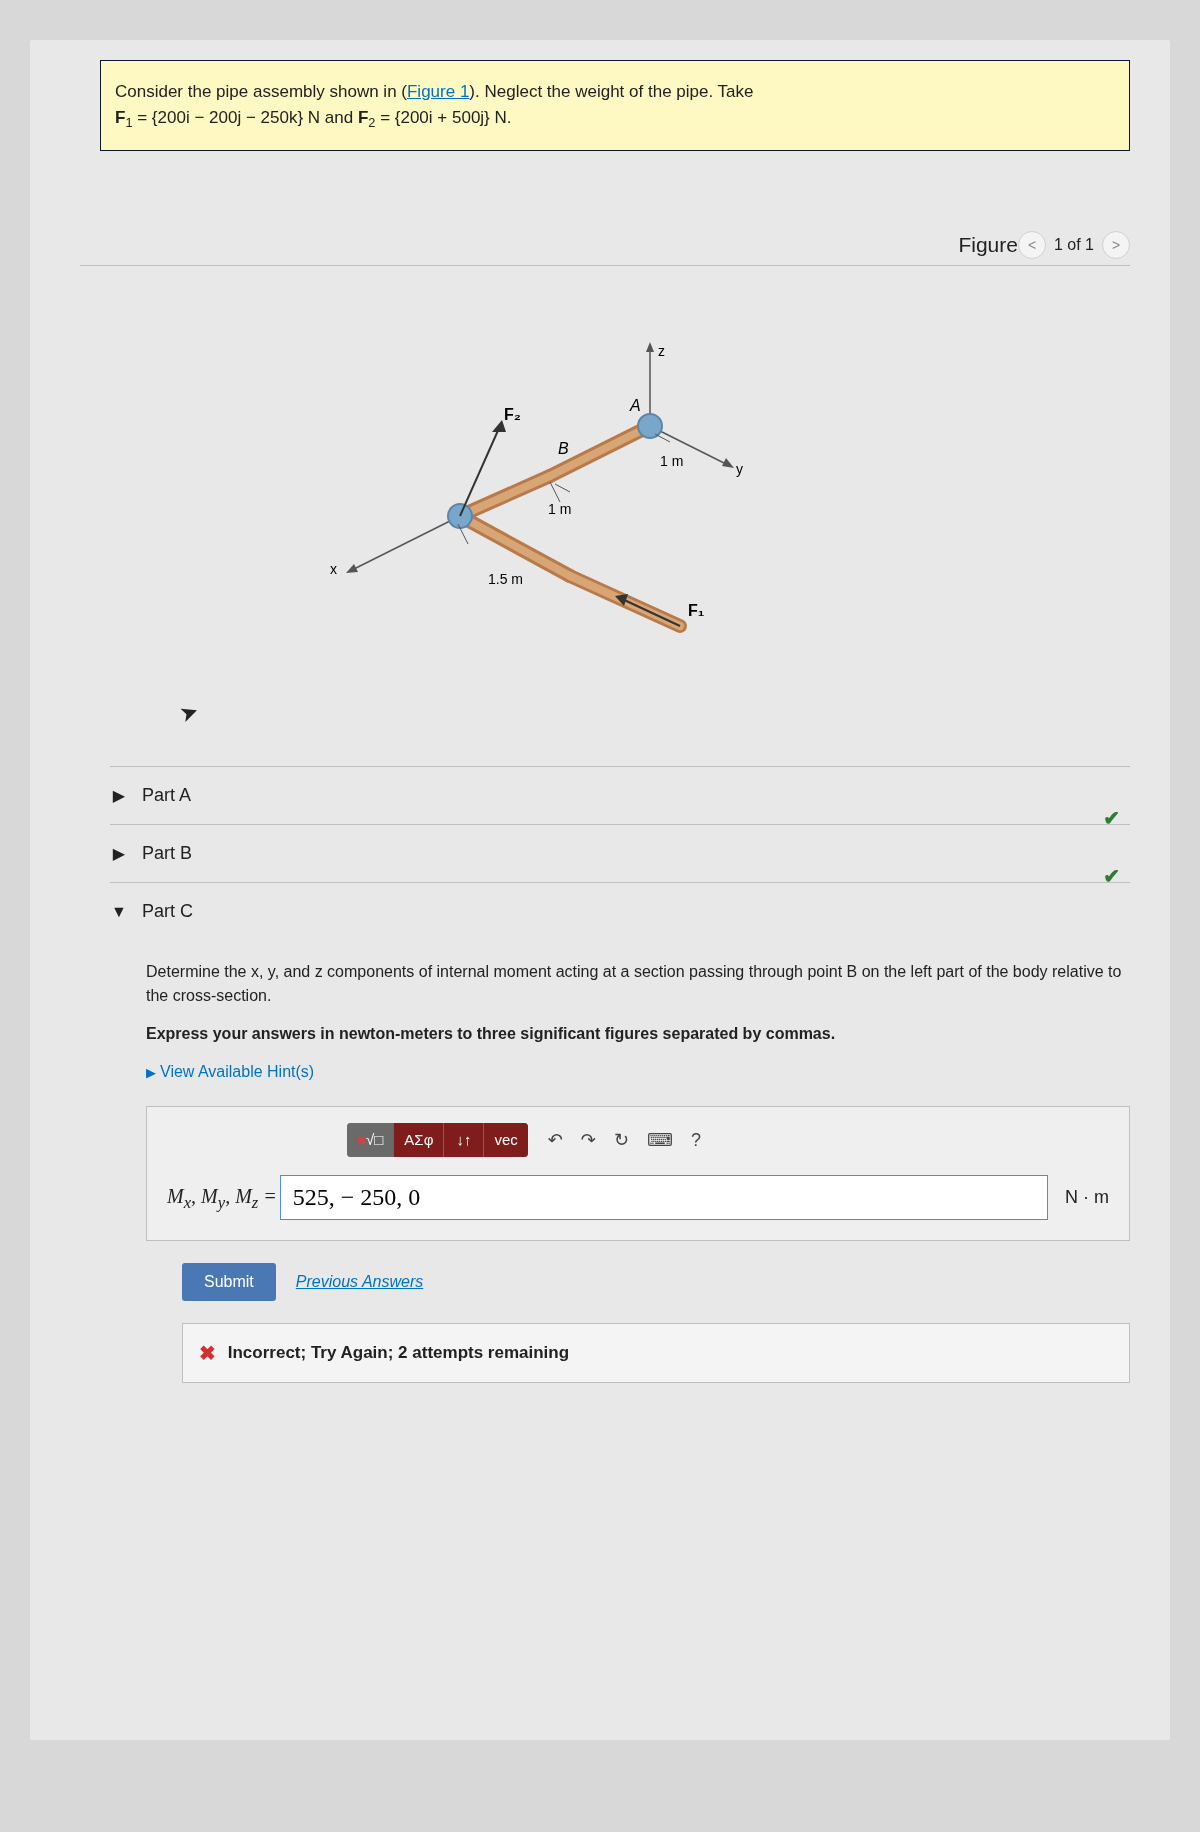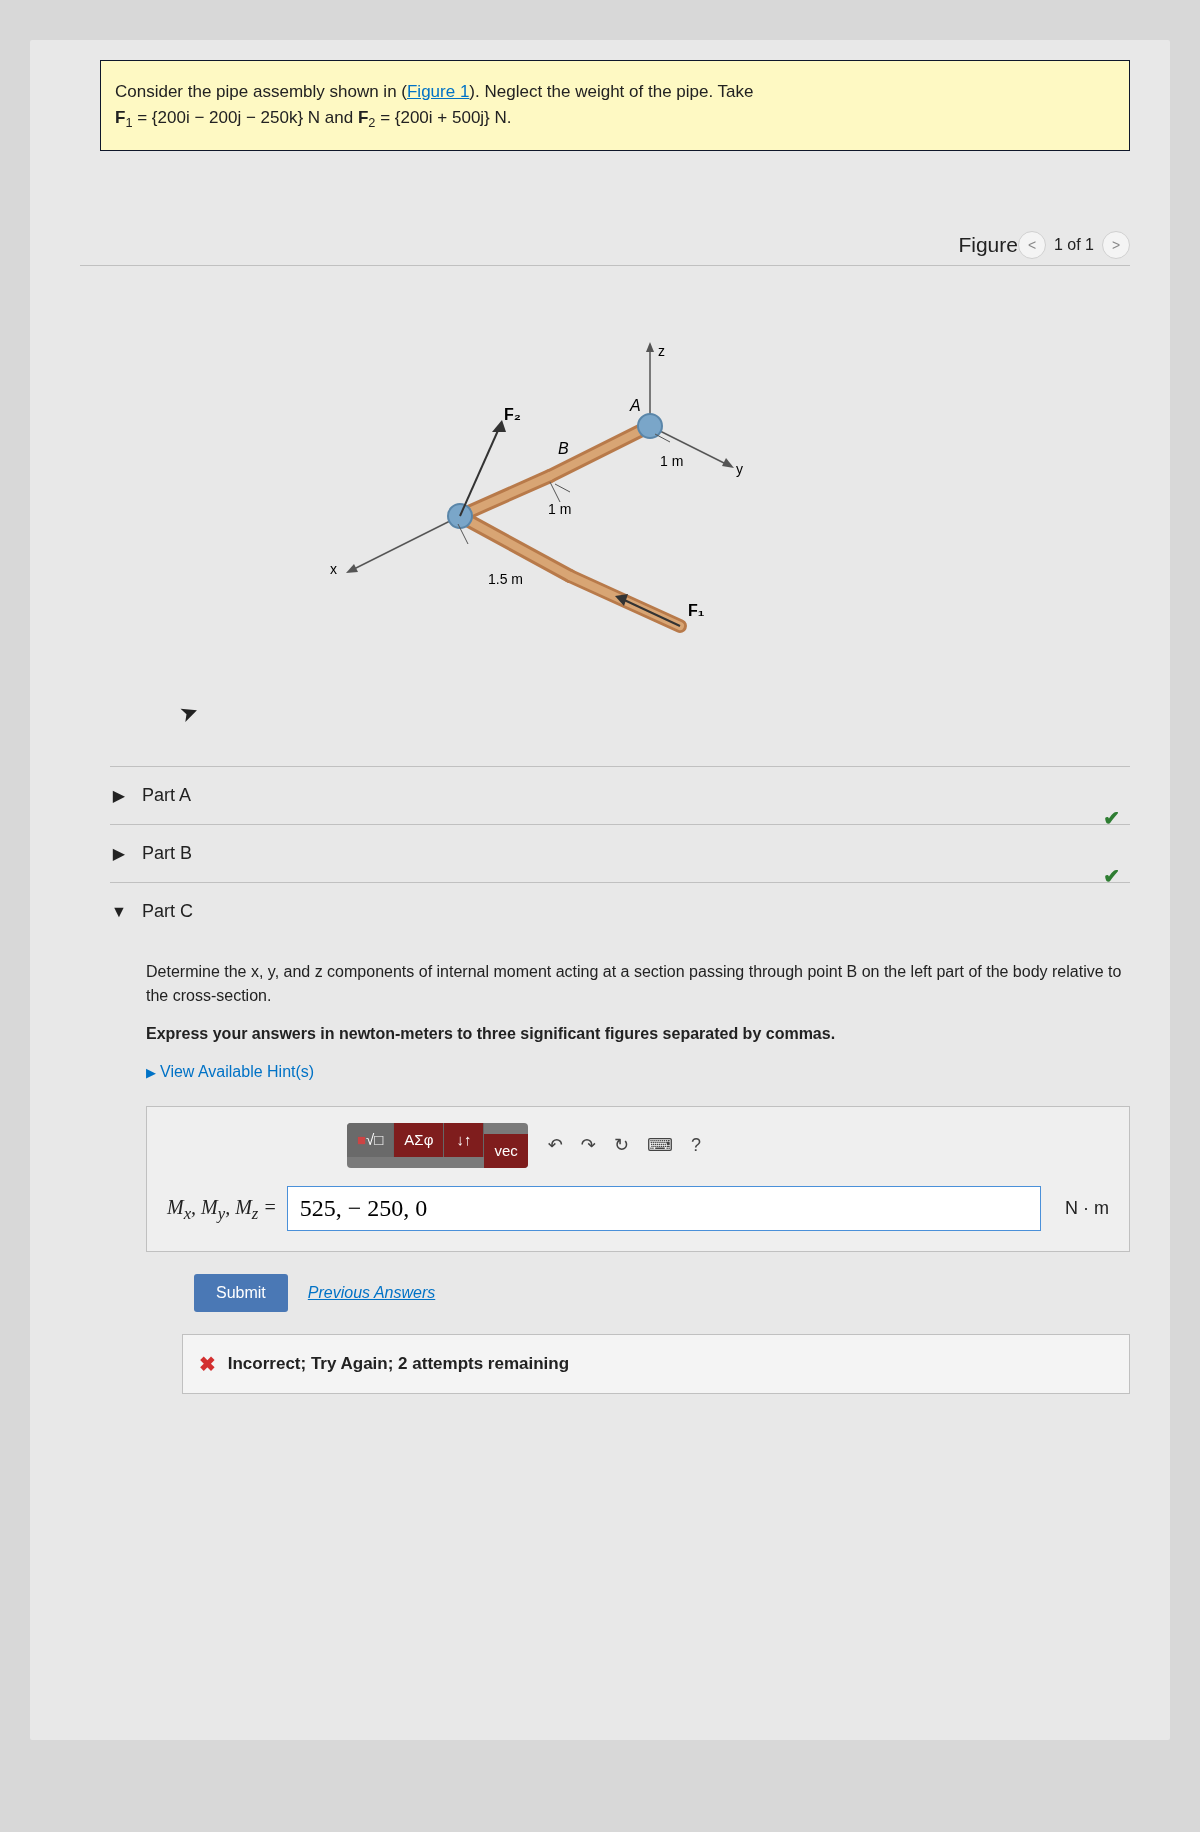--- a/index.html
+++ b/index.html
@@ -86,37 +86,37 @@
     overflow: hidden;
     margin-right: 8px;
   }
   .tool-btn {
     background: #7f1d1d; color: #fff;
     padding: 6px 10px; font-size: 15px; border-right: 1px solid #666;
     cursor: pointer; display: flex; align-items: center; justify-content: center;
     min-width: 40px; height: 34px;
   }
   .tool-btn:first-child { background: #6a6a6a; }
-  .tool-btn:last-child { border-right: none; margin-top: 11px; }
+  .tool-btn:last-child { border-right: none; }
   .toolbar-rest { display: flex; align-items: center; gap: 18px; margin-left: 12px; color: #444; }
   .toolbar-rest span { cursor: pointer; font-size: 18px; }
-  .answer-line { display: flex; align-items: center; gap: 10px; }
+  .answer-line { display: flex; align-items: center; gap: 3px; }
   .answer-label { font-size: 20px; font-style: italic; font-family: 'Times New Roman', serif; }
   .answer-input {
     flex: 1;
     border: 1px solid #4a90d9;
     background: #fff;
     height: 45px;
     padding: 6px 12px;
     font-size: 24px;
     font-family: 'Times New Roman', serif;
     outline: none;
   }
   .unit { font-size: 18px; margin-left: 14px; white-space: nowrap; }
-  .submit-row { display: flex; align-items: center; gap: 20px; margin-top: 22px; margin-left: 48px; }
+  .submit-row { display: flex; align-items: center; gap: 20px; margin-top: 22px; margin-left: 36px; }
   .submit-btn {
     background: #4a78b5; color: #fff; border: none;
     padding: 10px 22px; font-size: 16px; border-radius: 3px; cursor: pointer;
   }
   .prev-link { color: #0072c6; text-decoration: underline; cursor: pointer; font-size: 16px; font-style: italic; }
   .feedback-box {
     border: 1px solid #c0c0c0;
     background: #f4f4f4;
     margin-top: 22px; margin-left: 36px;
     padding: 14px 16px;

